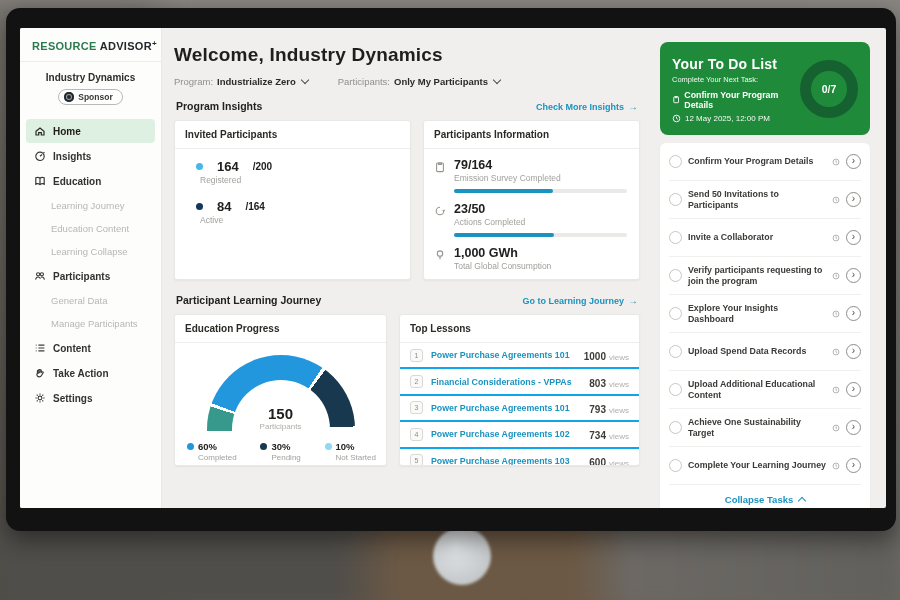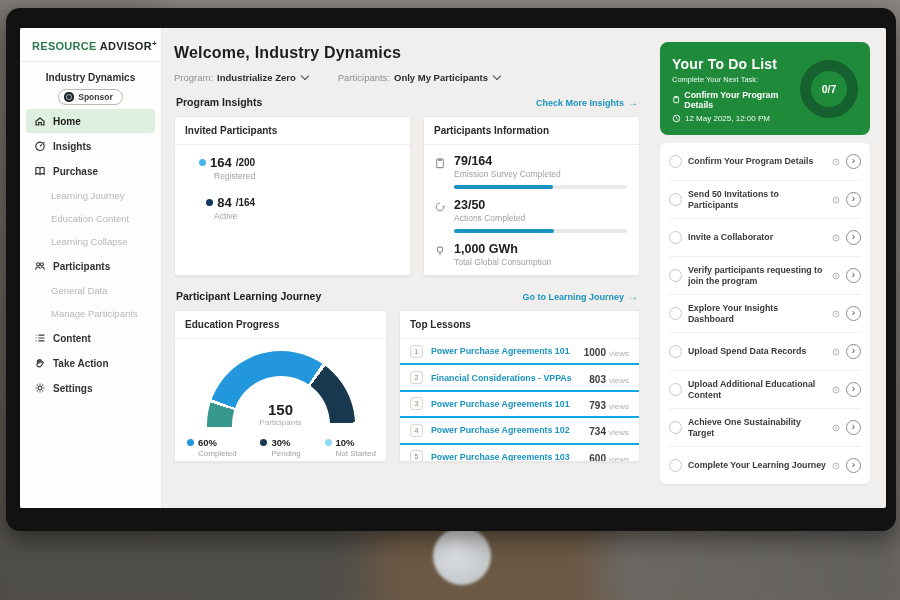--- a/index.html
+++ b/index.html
@@ -19,28 +19,28 @@
   .screen{position:absolute;left:20px;top:28px;width:866px;height:480px;background:#f0efed;border-radius:2px;display:flex;overflow:hidden;}
   
   .sidebar{width:142px;flex-shrink:0;background:#fdfdfc;border-right:1px solid #e8e8e5;box-sizing:border-box;}
   .logo{padding:11px 12px 9px;font-size:11px;font-weight:bold;letter-spacing:.3px;border-bottom:1px solid #ececea;white-space:nowrap;}
   .logo .g{color:#2c7a50;}
   .logo .d{color:#23282c;}
   .logo .p{color:#23282c;font-size:8px;vertical-align:4px;}
   .org{margin-top:10px;text-align:center;font-size:10px;font-weight:bold;color:#2c2c29;}
   .badge{display:flex;align-items:center;gap:4px;margin:6px auto 0;width:max-content;border:1px solid #b9b9b5;border-radius:10px;padding:2px 9px 2px 5px;font-size:8.5px;font-weight:bold;color:#3a3a37;background:#fff;}
   .badge .bicon{width:10px;height:10px;border-radius:50%;background:#23282c;box-shadow:inset 0 0 0 2px #23282c, inset 0 0 0 3px #9aa0a4;}
-  .nav{margin-top:4px;}
+  .nav{margin-top:14px;}
   .nav-item{display:flex;align-items:center;gap:7px;padding:6px 8px;margin:1px 6px;font-size:10px;font-weight:bold;color:#32322e;border-radius:4px;cursor:pointer;}
   .nav-item.active{background:#def0e2;color:#1c1c19;}
   .nav-item svg{flex-shrink:0;}
   .nav-sub{padding:6px 12px 6px 31px;font-size:9.5px;color:#b7b7b3;cursor:pointer;}
   
   .main{width:490px;box-sizing:border-box;padding:12px 12px 0 12px;}
-  .h1{font-size:16px;font-weight:800;color:#1e1e1c;letter-spacing:.2px;margin:4px 0 10px;}
+  .h1{font-size:19px;font-weight:800;color:#1e1e1c;letter-spacing:.2px;margin:4px 0 10px;}
   .filters{display:flex;gap:30px;font-size:9.5px;color:#8f8f8b;margin-bottom:13px;}
   .filters b{color:#2a2a27;margin-left:4px;}
   .caret{display:inline-block;width:5px;height:5px;border-right:1.4px solid #4a4a47;border-bottom:1.4px solid #4a4a47;transform:rotate(45deg);margin-left:6px;vertical-align:2px;}
   .secrow{display:flex;justify-content:space-between;align-items:center;margin:2px 2px 8px;}
   .sec-title{font-size:10.5px;font-weight:800;color:#222220;}
   .seclink{font-size:9px;font-weight:700;color:#1b93c0;cursor:pointer;}
   .cards{display:flex;gap:12px;}
   .card{background:#fff;border:1px solid #e8e8e5;border-radius:3px;box-shadow:0 1px 2px rgba(0,0,0,.05);box-sizing:border-box;}
   .card-h{padding:8px 10px;font-size:10px;font-weight:800;color:#2a2a27;border-bottom:1px solid #ededeb;}
   
@@ -49,25 +49,25 @@
   .donut{position:relative;width:106px;height:106px;flex-shrink:0;}
   .ring1{position:absolute;inset:0;border-radius:50%;background:conic-gradient(from 203deg,#dde1e0 0 18%,#27999b 18% 100%);}
   .hole1{position:absolute;inset:12px;border-radius:50%;background:#fff;}
   .ring2{position:absolute;inset:15px;border-radius:50%;background:conic-gradient(from 350deg,#0f5178 0 54%,#ecedec 54% 100%);}
   .hole2{position:absolute;inset:25px;border-radius:50%;background:#fff;}
   .d-center{position:absolute;inset:0;display:flex;flex-direction:column;align-items:center;justify-content:center;text-align:center;}
   .d-center .v{font-size:11px;font-weight:800;color:#2a2a27;}
   .d-center .s{font-size:6.5px;color:#9d9d99;line-height:1.35;}
   .leg{margin-left:13px;}
   .leg-item{margin-bottom:14px;}
-  .leg-line{display:flex;align-items:center;gap:4px;justify-content:flex-end;}
+  .leg-line{display:flex;align-items:center;gap:14px;}
   .dot{width:7px;height:7px;border-radius:50%;flex-shrink:0;}
   .leg .val{font-size:13px;font-weight:800;color:#20201e;}
   .leg .tot{font-size:10px;font-weight:800;color:#20201e;}
-  .leg .lab{font-size:8.5px;color:#a0a09c;margin-left:18px;margin-top:1px;}
+  .leg .lab{font-size:8.5px;color:#a0a09c;margin-left:4px;margin-top:1px;}
   
   .pinfo{flex:1;height:160px;}
   .stat{display:flex;gap:8px;padding:9px 12px 0 10px;}
   .stat .sicon{color:#96968f;margin-top:3px;}
   .stat .v{font-size:12.5px;font-weight:800;color:#20201e;}
   .stat .l{font-size:8.5px;color:#a0a09c;margin-top:1px;}
   .bar{height:4px;background:#e9e9e6;border-radius:2px;margin:6px 12px 0 30px;}
   .bar i{display:block;height:4px;border-radius:2px;background:#1b93c0;}
   .b1{width:57%;} .b2{width:58%;}
   
@@ -144,21 +144,21 @@
             <circle cx="6" cy="6.3" r="4.2"></circle>
             <path d="M6 6.3L8 4.5M9.5 2.2l1 .9"></path>
           </svg>
         <span>Insights</span>
       </div>
       <div class="nav-item">
         <svg width="12" height="12" viewBox="0 0 12 12" fill="none" stroke="#3a3a36" stroke-width="1.2">
             <path d="M1.8 2.8c1.3-.7 3-.6 4.2.3 1.2-.9 2.9-1 4.2-.3v6.4c-1.3-.7-3-.6-4.2.3-1.2-.9-2.9-1-4.2-.3z"></path>
             <path d="M6 3.1v6.4"></path>
           </svg>
-        <span>Purchase</span>
+        <span>Education</span>
       </div>
       <div class="nav-sub">Learning Journey</div>
       <div class="nav-sub">Education Content</div>
       <div class="nav-sub">Learning Collapse</div>
       <div class="nav-item">
         <svg width="12" height="12" viewBox="0 0 12 12" fill="none" stroke="#3a3a36" stroke-width="1.1">
             <circle cx="4.1" cy="4.3" r="1.6"></circle>
             <circle cx="7.9" cy="4.3" r="1.6"></circle>
             <path d="M1.6 9.6c.3-1.7 1.3-2.6 2.5-2.6 1 0 1.9.6 2.3 1.8M6.8 7.3c.35-.2.7-.3 1.1-.3 1.2 0 2.2.9 2.5 2.6"></path>
           </svg>
@@ -444,16 +444,20 @@
       </div>
       <div class="task">
         <span class="chk"></span>
         <span class="tlabel">Complete Your Learning Journey</span>
         <svg class="tclock" width="8" height="8" viewBox="0 0 12 12" fill="none" stroke="#a8a8a4" stroke-width="1.3">
             <circle cx="6" cy="6" r="4.4"></circle>
             <path d="M6 3.6V6l1.7 1"></path>
           </svg>
         <span class="go">›</span>
       </div>
+      <div class="collapse">
+        <span>Collapse Tasks</span>
+          <span class="caret-up"></span>
+      </div>
     </div>
 
   </div>
 </div>
 
 </body></html>

